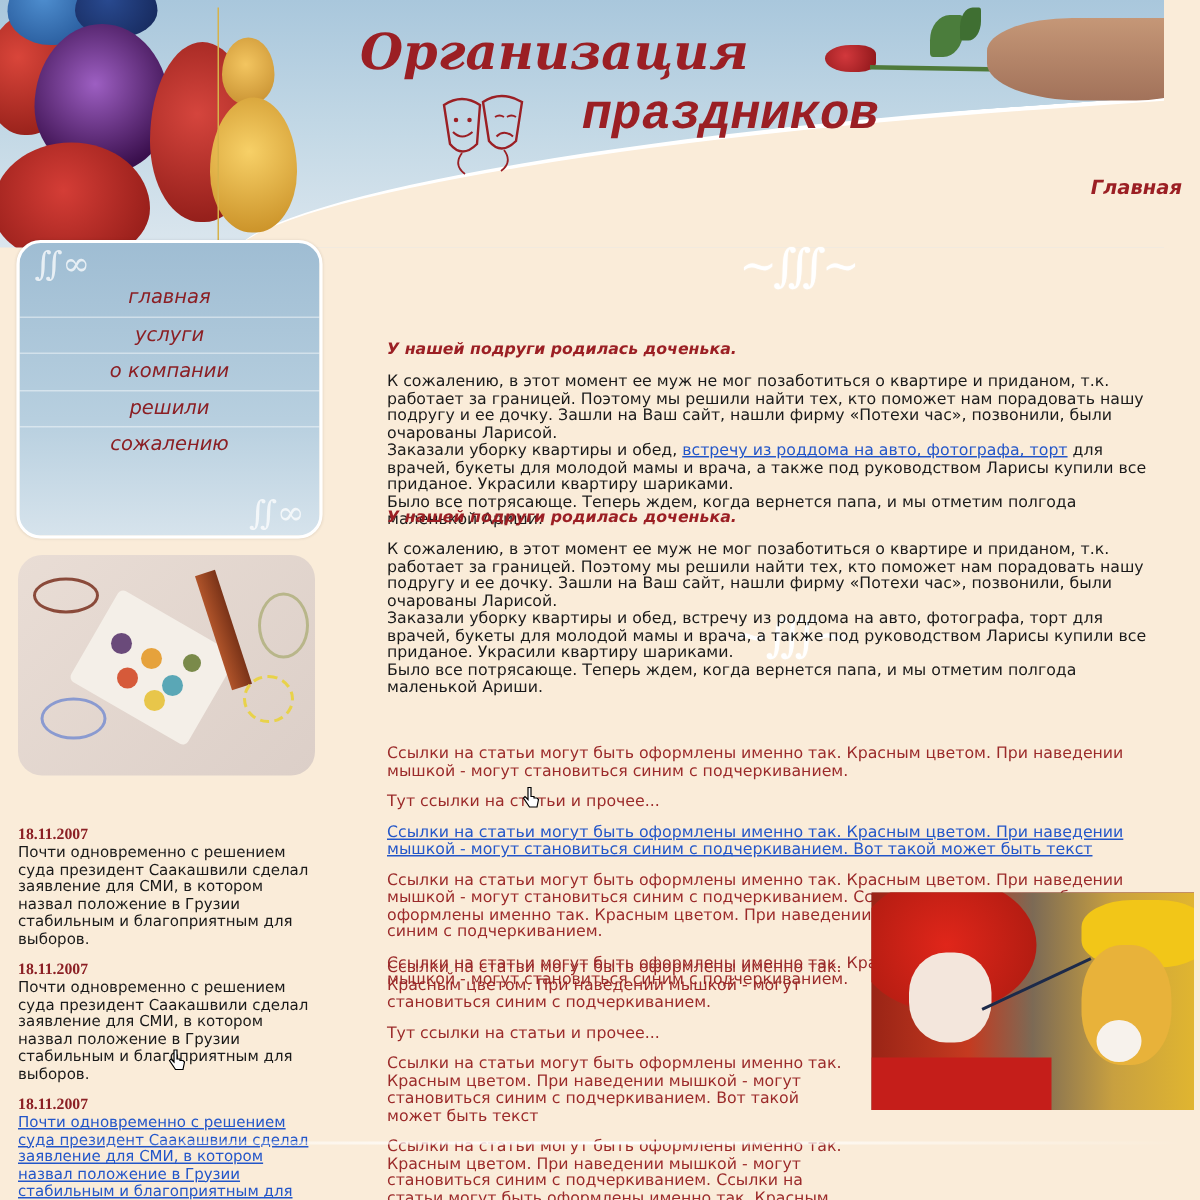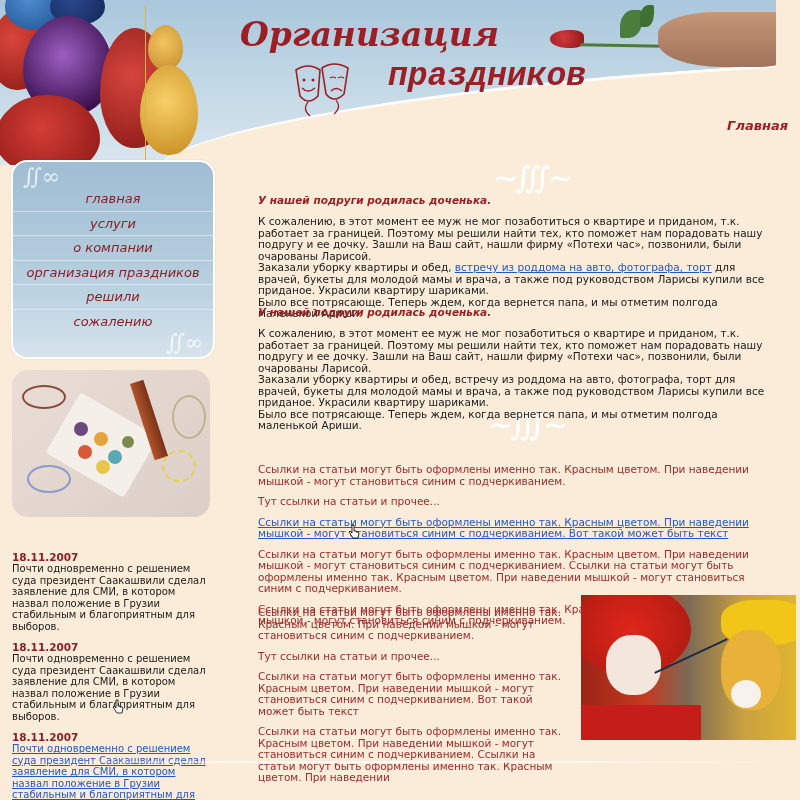--- a/index.html
+++ b/index.html
@@ -52,24 +52,24 @@
     border-bottom:1px solid rgba(255,255,255,0.45);
   }
   .menu-item:last-child { border-bottom:none; }
   .party-photo {
     position:absolute; left:12px; top:370px; width:198px; height:147px;
     border-radius:16px; overflow:hidden;
     background:linear-gradient(135deg,#e9ddd5 0%,#dccfc8 100%);
   }
   .news { position:absolute; left:12px; top:551px; width:200px; }
   .news-item { margin-bottom:9px; }
-  .news-date { font-weight:bold; color:#8b1f24; font-size:10.5px; line-height:12px; }
+  .news-date { font-weight:bold; color:#8b1f24; font-size:10.5px; line-height:12px;font-family:Liberation Serif, serif; }
   .news-text { font-size:10px; line-height:11.5px; color:#1a1a1a; }
   .news-text.link { color:#2356c9; text-decoration:underline; }
-  .content { position:absolute; left:258px; width:520px; }
+  .content { position:absolute; left:258px; width:520px;margin-top:33px; }
   .divider-orn {
     position:absolute; width:140px; height:40px;
     color:#ffffff; font-family:"DejaVu Serif",serif; font-style:italic;
     font-size:30px; text-align:center; line-height:40px; letter-spacing:-6px;
     text-shadow:0 0 1px rgba(255,255,255,0.8);
   }
   .article-title { font-weight:bold; font-style:italic; color:#9b1f24; font-size:10.5px; margin:0 0 10px 0; }
   .article-body { font-size:10.5px; line-height:11.5px; color:#1a1a1a; }
   .article-body a { color:#2356c9; text-decoration:underline; }
   .red-links p { margin:0 0 9px 0; color:#9b2a2a; font-size:10.5px; line-height:11.5px; }
@@ -124,21 +124,20 @@
 
 <div class="page-title">Главная</div>
 
 <nav class="menu-box">
   <span class="curl" style="left:10px;top:2px;">∬∞</span>
   <span class="curl" style="right:10px;bottom:2px;">∬∞</span>
   <div class="menu-list">
     <a class="menu-item" href="#">главная</a>
     <a class="menu-item" href="#">услуги</a>
     <a class="menu-item" href="#">о компании</a>
-    <a class="menu-item" href="#">организация праздников</a>
     <a class="menu-item" href="#">решили</a>
     <a class="menu-item" href="#">сожалению</a>
   </div>
 </nav>
 
 <div class="party-photo">
   <div style="position:absolute;left:45px;top:40px;width:90px;height:70px;background:#f4efe8;transform:rotate(30deg);border-radius:4px;"></div>
   <div style="position:absolute;left:62px;top:52px;width:14px;height:14px;border-radius:50%;background:#6a4a7a;"></div>
   <div style="position:absolute;left:82px;top:62px;width:14px;height:14px;border-radius:50%;background:#e6a23c;"></div>
   <div style="position:absolute;left:66px;top:75px;width:14px;height:14px;border-radius:50%;background:#d65a3a;"></div>

